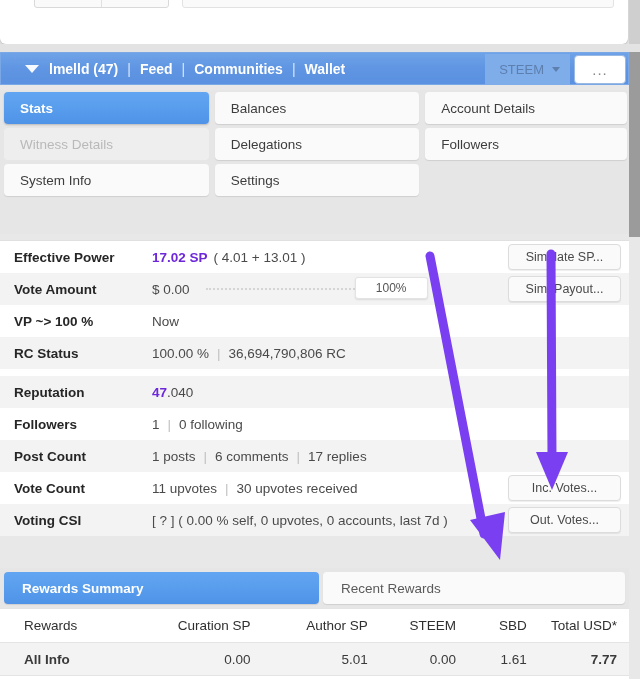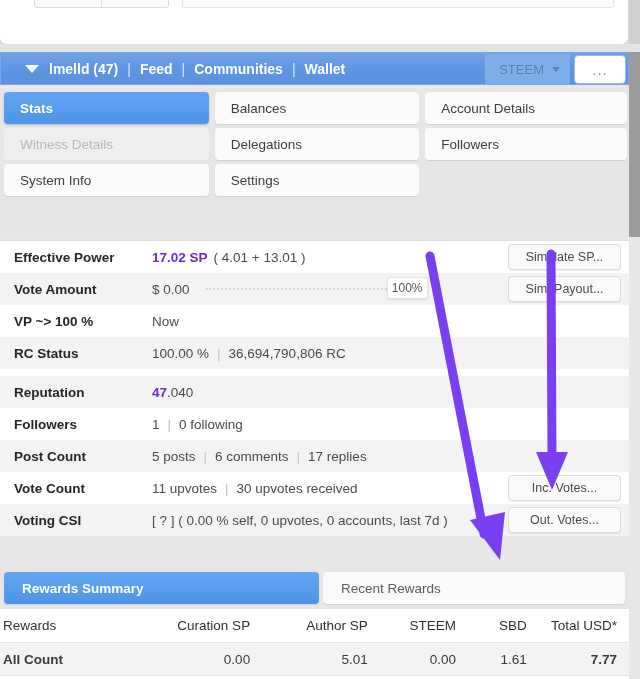--- a/index.html
+++ b/index.html
@@ -99,21 +99,21 @@
   .sval { font-size:13.5px; color:#4a4a4a; display:flex; align-items:center; }
   .sval .strong { font-weight:700; color:#6d28d9; }
   .sval .pipe { color:#c0c0c0; margin:0 8px; }
 
   .slider-wrap { display:flex; align-items:center; margin-left:16px; position:relative; width:200px; }
   .slider-track {
     width:200px; height:2px; border-top:2px dotted #d5d5d5;
   }
   .slider-handle {
     position:absolute; right:-22px; top:-11px; background:#fff; border:1px solid #e3e3e3;
-    border-radius:3px; padding:3px 4px; font-size:12px; color:#555;
+    border-radius:3px; padding:3px 20px; font-size:12px; color:#555;
     box-shadow:0 1px 2px rgba(0,0,0,.10);
   }
 
   .sbtn {
     position:absolute; right:8px; top:3px; width:113px; height:26px;
     background:#fafafa; border:1px solid #dcdcdc; border-radius:4px;
     display:flex; align-items:center; justify-content:center;
     font-size:12.5px; color:#4a4a4a; box-shadow:0 1px 1px rgba(0,0,0,.07);
   }
 
@@ -130,21 +130,21 @@
     color:#fff; font-weight:700; width:315px;
   }
   .rtab.plain { width:302px; color:#5a5a5a; }
 
   .rtable { width:629px; background:#fff; border-top:1px solid #e4e4e4; }
   .rhead, .rbody { display:flex; height:33px; align-items:center; }
   .rbody { background:#f3f3f3; border-top:1px solid #e4e4e4; }
   .rc { font-size:13.5px; color:#3a3a3a; padding:0 12px; }
   .rc.h { font-weight:400; color:#303030; }
   .rhead .rc { font-size:13.5px; }
-  .c-label { width:128px; text-align:left; padding-left:3px; font-weight:700; }
+  .c-label { width:128px; text-align:left; padding-left:24px; font-weight:700; }
   .rhead .c-label { font-weight:400; }
   .c-cur { width:140px; text-align:right; }
   .c-auth { width:120px; text-align:right; }
   .c-steem { width:90px; text-align:right; }
   .c-sbd { width:72px; text-align:right; }
   .c-total { width:92px; text-align:right; font-weight:700; }
   .rhead .c-total { font-weight:400; }
   .rfoot { height:8px; background:#fff; border-top:1px solid #e4e4e4; }
 
   
@@ -260,21 +260,21 @@
       <div class="sval">
         <span>1</span>
         <span class="pipe">|</span>
         <span>0 following</span>
       </div>
     </div>
 
     <div class="srow alt">
       <div class="slabel">Post Count</div>
       <div class="sval">
-        <span>5 posts</span>
+        <span>1 posts</span>
         <span class="pipe">|</span>
         <span>6 comments</span>
         <span class="pipe">|</span>
         <span>17 replies</span>
       </div>
     </div>
 
     <div class="srow">
       <div class="slabel">Vote Count</div>
       <div class="sval">
@@ -301,21 +301,21 @@
     <div class="rtable">
       <div class="rhead">
         <div class="rc h c-label">Rewards</div>
         <div class="rc h c-cur">Curation SP</div>
         <div class="rc h c-auth">Author SP</div>
         <div class="rc h c-steem">STEEM</div>
         <div class="rc h c-sbd">SBD</div>
         <div class="rc h c-total">Total USD*</div>
       </div>
       <div class="rbody">
-        <div class="rc c-label">All Count</div>
+        <div class="rc c-label">All Info</div>
         <div class="rc c-cur">0.00</div>
         <div class="rc c-auth">5.01</div>
         <div class="rc c-steem">0.00</div>
         <div class="rc c-sbd">1.61</div>
         <div class="rc c-total">7.77</div>
       </div>
       <div class="rfoot"></div>
     </div>
   </div>
 

